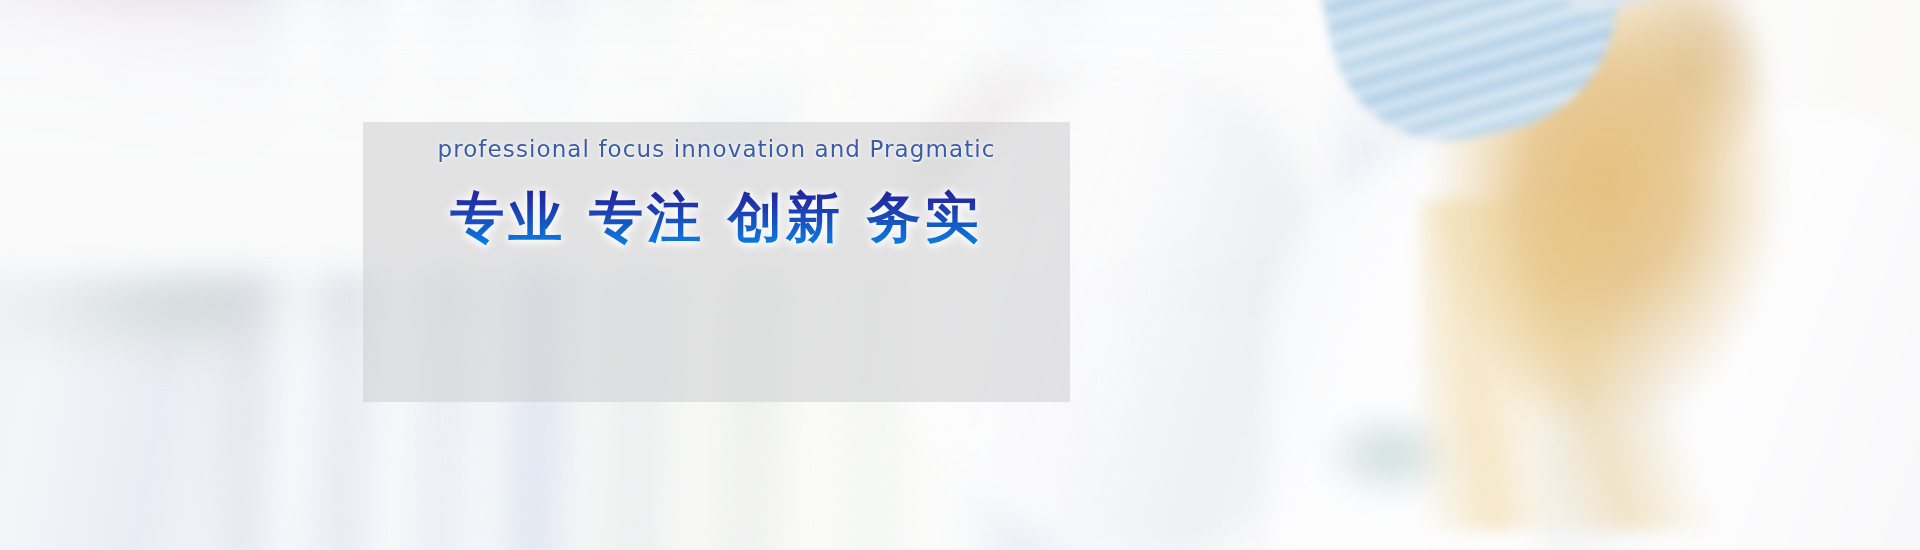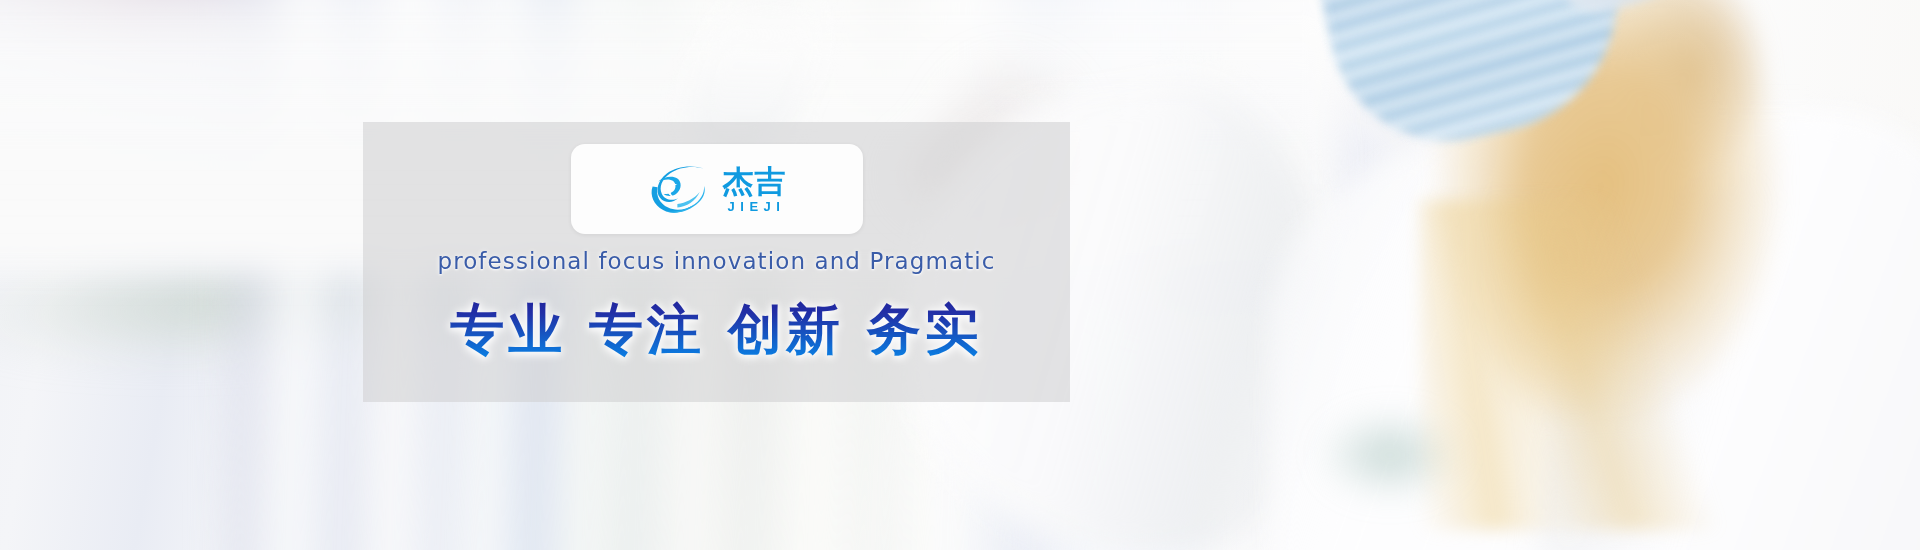--- a/index.html
+++ b/index.html
@@ -224,36 +224,20 @@
     <div class="teal"></div>
     <div class="hair"></div>
     <div class="hair-strand"></div>
     <div class="mask"></div>
     <div class="mask-pleat"></div>
     <div class="mask-strap"></div>
   </div>
 
   <div id="panel">
 
-    <div id="logo-plate">
-
-      <svg id="logo-mark" viewBox="0 0 100 100" aria-hidden="true">
-        <path d="M92 17 C74 12 52 14 37 25 C24 34 19 47 24 58 C28 67 40 70 50 65 C42 73 28 73 21 64 C13 54 17 36 32 25 C48 13 72 11 92 17 Z" fill="#159fe2"></path>
-        <path d="M18 38 C27 30 41 28 49 33 C56 38 56 49 49 56 C43 62 33 63 27 58 C34 59 42 56 45 50 C48 43 44 36 37 35 C31 34 23 36 18 38 Z" fill="#1aa7e8"></path>
-        <path d="M9 46 C4 60 11 76 26 84 C41 92 62 88 76 75 C63 84 46 86 34 80 C20 73 14 60 17 47 Z" fill="#159fe2"></path>
-        <path d="M30 86 C46 92 69 86 84 71 C92 63 95 53 92 45 C93 57 86 69 73 77 C60 85 44 88 30 86 Z" fill="#2bb3ec"></path>
-        <path d="M49 74 C62 73 76 66 85 55 C78 70 64 79 49 80 Z" fill="#4cc2f0"></path>
-        <path d="M33 48 C36 42 44 40 49 43 C44 43 39 46 38 51 C37 56 39 61 44 63 C36 62 31 55 33 48 Z" fill="#ffffff"></path>
-      </svg>
-
-      <div id="logo-words">
-        <div id="logo-cn">杰吉</div>
-        <div id="logo-en">JIEJI</div>
-      </div>
-    </div>
 
     <div id="subtitle">professional focus innovation and Pragmatic</div>
 
     <div id="headline">专业 专注 创新 务实</div>
 
   </div>
 
 </div>
 
 </body></html>

